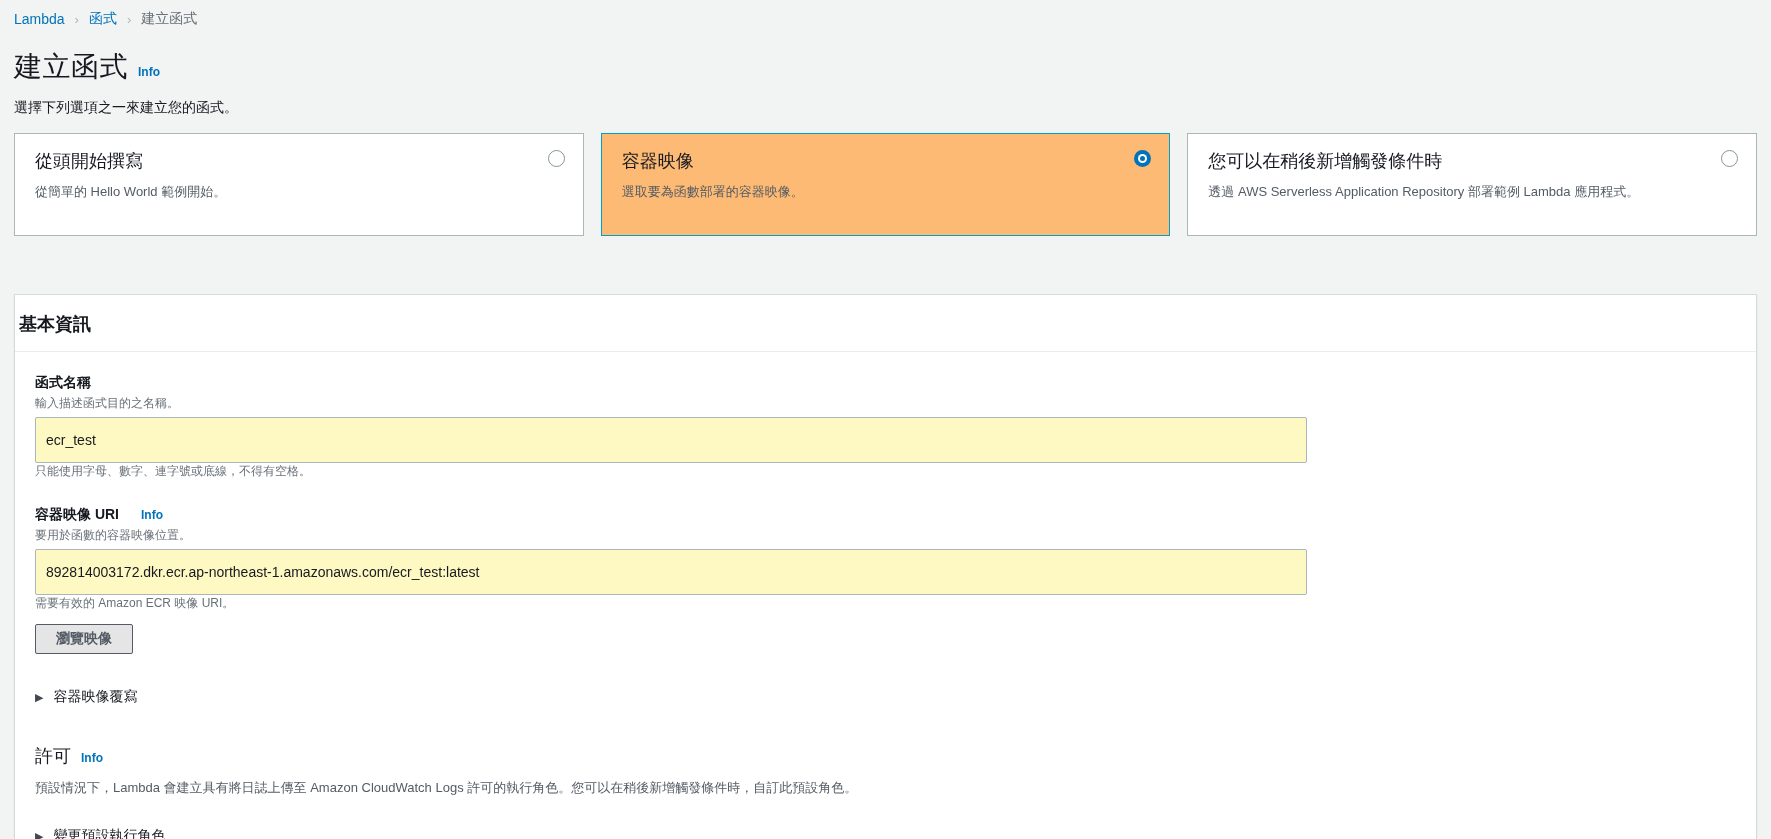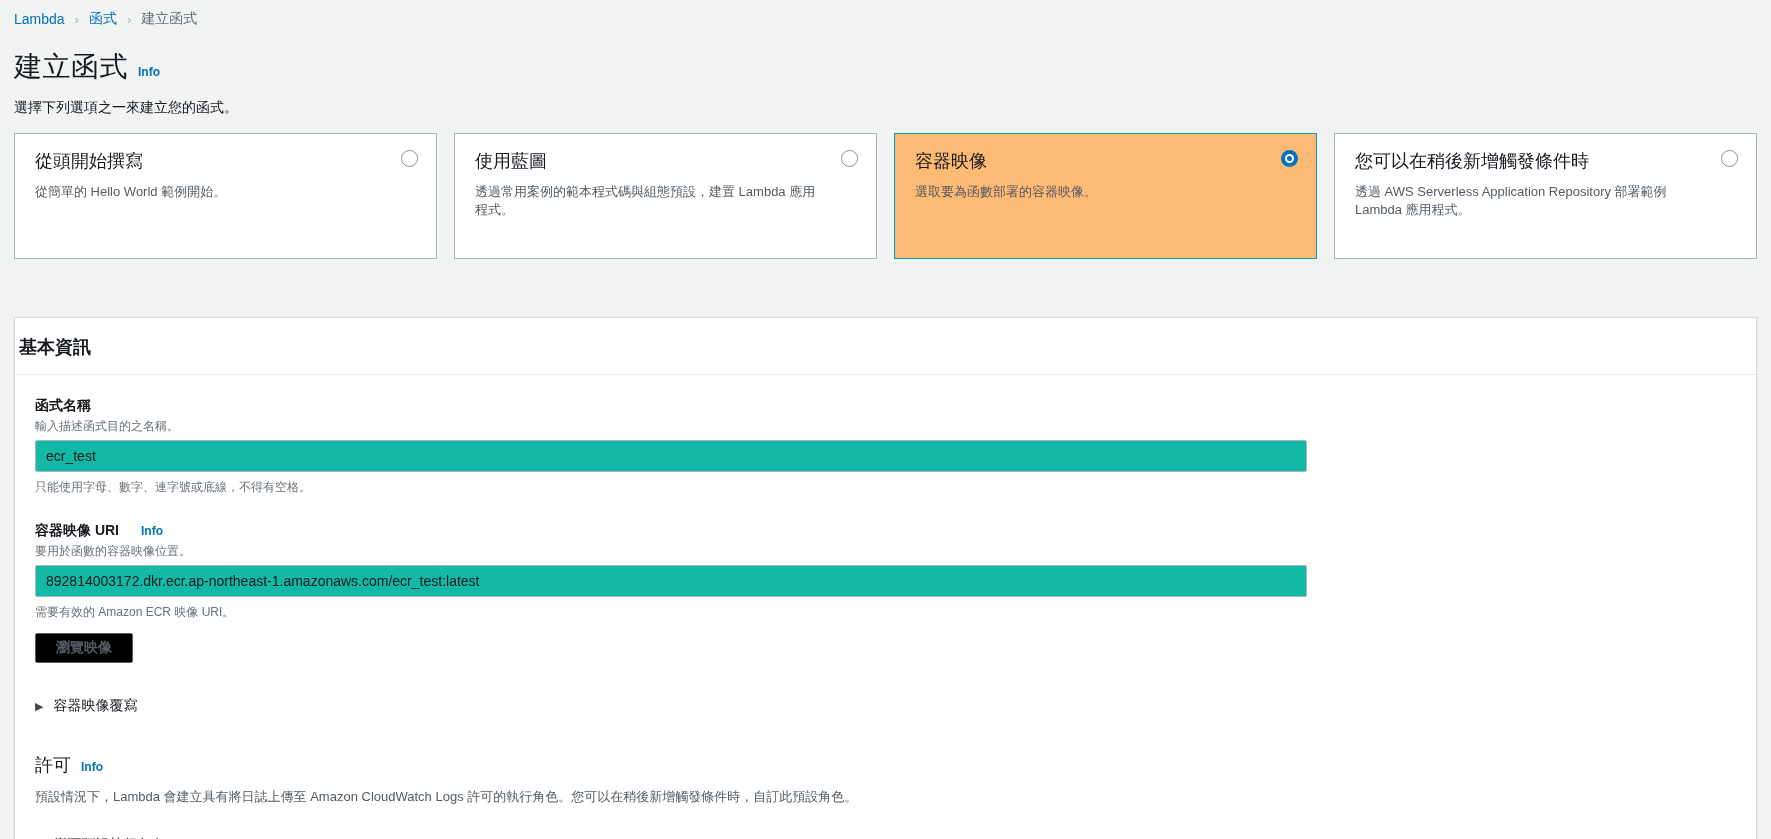--- a/index.html
+++ b/index.html
@@ -23,21 +23,21 @@
   .page-title { font-size: 28px; font-weight: 500; color: #16191f; letter-spacing: 0.5px; }
   .info-link { color: #0073bb; font-size: 12px; font-weight: 700; text-decoration: none; cursor: pointer; }
   .page-subtitle { margin-top: 13px; font-size: 14px; color: #16191f; }
 
   
   .cards { margin-top: 16px; display: flex; gap: 17px; }
   .card {
     flex: 1 1 0;
     background: #ffffff;
     border: 1px solid #aab7b8;
-    height: 126px;
+    height: 103px;
     padding: 15px 20px;
     position: relative;
     cursor: pointer;
   }
   .card.selected { border: 1px solid #00a1c9; background: #fdba74; }
   .card-title { font-size: 18px; font-weight: 400; color: #16191f; padding-right: 34px; }
   .card-desc { margin-top: 10px; font-size: 13px; line-height: 18px; color: #545b64; padding-right: 28px; }
   .radio {
     position: absolute; top: 16px; right: 18px;
     width: 17px; height: 17px; border-radius: 50%;
@@ -61,34 +61,34 @@
     box-shadow: 0 1px 1px 0 rgba(0,28,36,0.15);
   }
   .panel-header { padding: 17px 20px 15px 4px; border-bottom: 1px solid #eaeded; }
   .panel-title { font-size: 18px; font-weight: 700; color: #16191f; }
   .panel-body { padding: 21px 20px 24px 20px; }
 
   .field-label { font-size: 14px; font-weight: 700; color: #16191f; display: inline-block; }
   .field-hint { margin-top: 3px; font-size: 12px; color: #687078; }
   .text-input {
     margin-top: 5px;
-    width: 1272px; height: 32px;
+    width: 1272px; height: 46px;
     border: 1px solid #aab7b8; border-radius: 2px;
     padding: 4px 10px;
     font-size: 14px; font-family: "Liberation Sans", sans-serif;
-    color: #16191f; background: #14b8a6;
+    color: #16191f; background: #fef9c3;
   }
-  .field-constraint { margin-top: 7px; font-size: 12px; color: #687078; }
+  .field-constraint { font-size: 12px; color: #687078; }
   .field-group { margin-top: 26px; }
   .label-row { display: flex; align-items: baseline; gap: 22px; }
 
   .secondary-button {
     margin-top: 12px;
     display: inline-block;
-    background: #000000;
+    background: #e5e5e5;
     border: 1px solid #545b64; border-radius: 2px;
     color: #545b64; font-size: 14px; font-weight: 700;
     font-family: "Liberation Sans", sans-serif;
     padding: 5px 20px;
     cursor: pointer;
   }
 
   .expander { margin-top: 34px; display: flex; align-items: center; gap: 10px; cursor: pointer; }
   .expander .caret { font-size: 11px; color: #414750; }
   .expander .expander-label { font-size: 14px; color: #16191f; }
@@ -119,25 +119,20 @@
   <div class="page-subtitle">選擇下列選項之一來建立您的函式。</div>
 
   <div class="cards">
 
     <div class="card">
       <div class="card-title">從頭開始撰寫</div>
       <div class="card-desc">從簡單的 Hello World 範例開始。</div>
       <span class="radio"></span>
     </div>
 
-    <div class="card">
-      <div class="card-title">使用藍圖</div>
-      <div class="card-desc">透過常用案例的範本程式碼與組態預設，建置 Lambda 應用程式。</div>
-      <span class="radio"></span>
-    </div>
 
     <div class="card selected">
       <div class="card-title">容器映像</div>
       <div class="card-desc">選取要為函數部署的容器映像。</div>
       <span class="radio checked">
         <span class="radio-inner">
           <span class="radio-dot"></span>
         </span>
       </span>
     </div>

